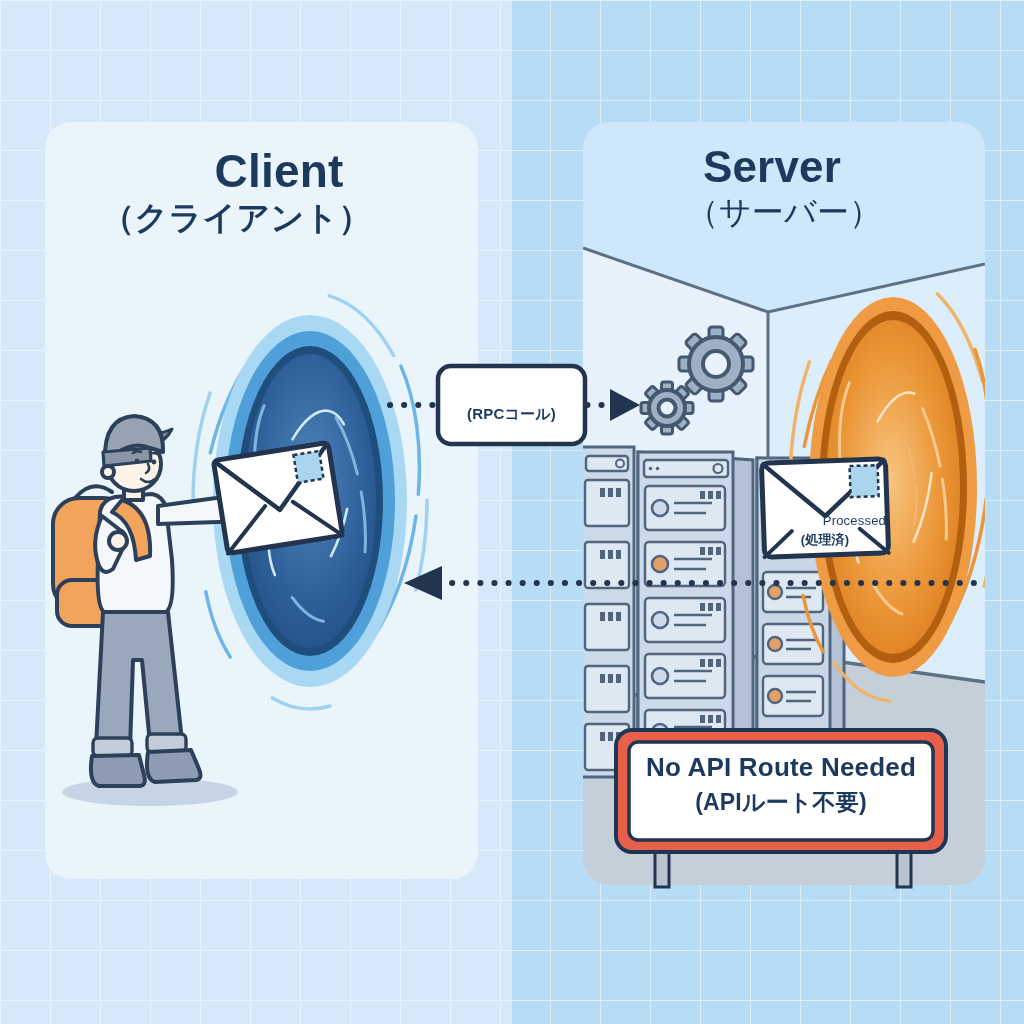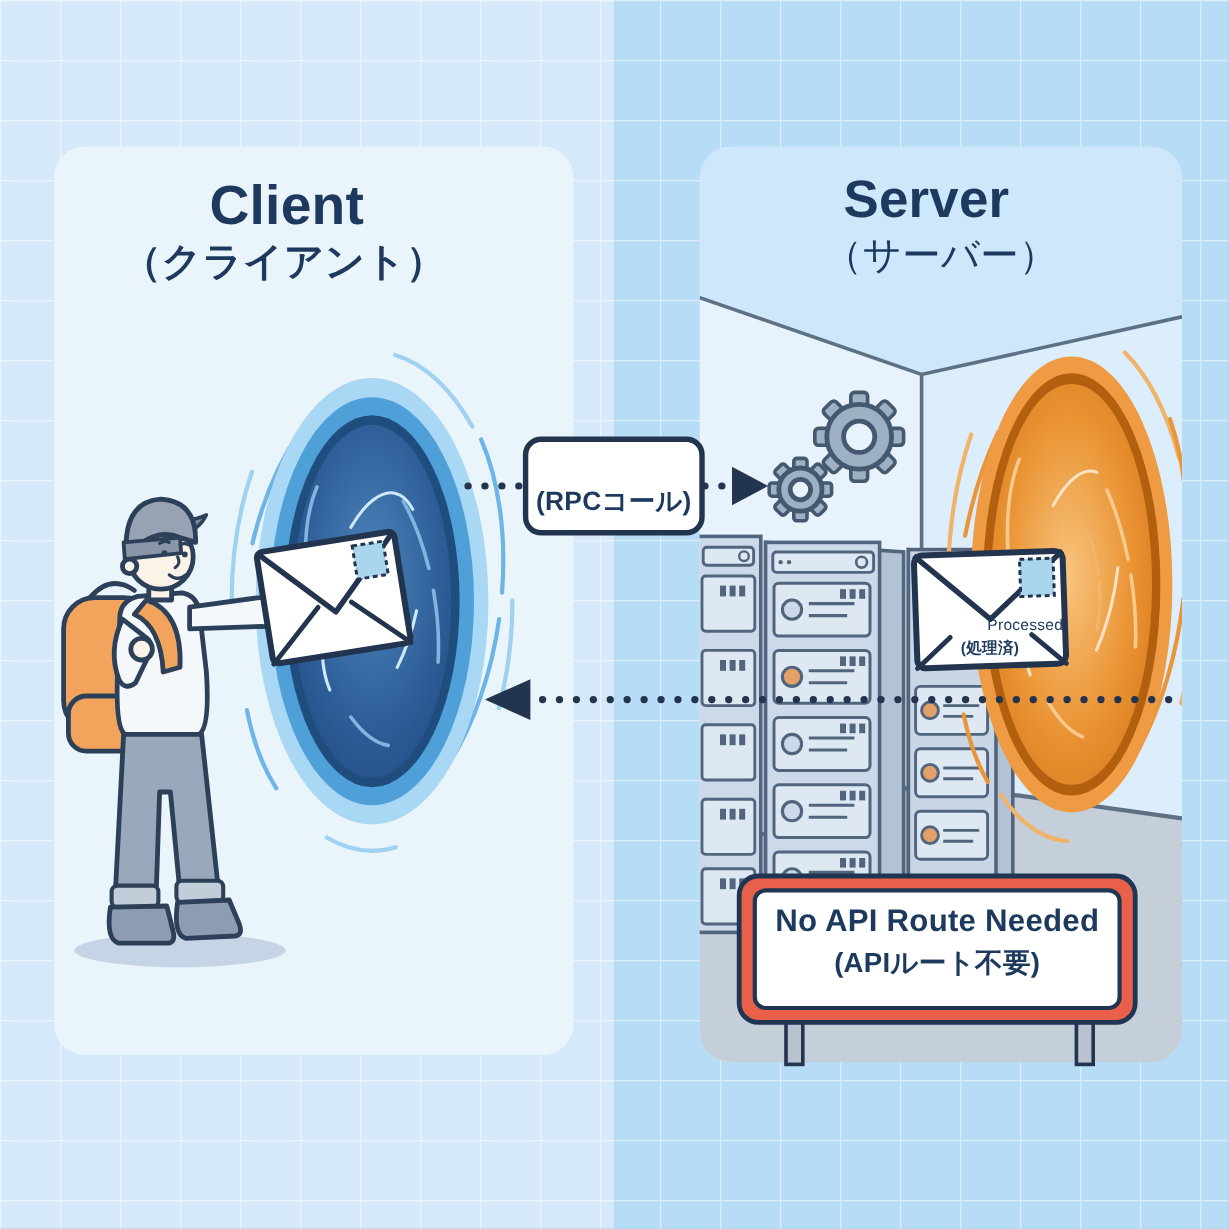--- a/index.html
+++ b/index.html
@@ -4,26 +4,26 @@
 <style>
   html,body{margin:0;padding:0;background:#9fc9e8;}
   #stage{
     position:relative;width:1024px;height:1024px;overflow:hidden;
     font-family:"Liberation Sans","DejaVu Sans",sans-serif;
     -webkit-font-smoothing:antialiased;
   }
   #scene{position:absolute;inset:0;}
   .txt{position:absolute;text-align:center;color:#1d3a5e;line-height:1.12;
        letter-spacing:0.2px;white-space:nowrap;}
-  .client-title   {left:45px;  top:146px; width:388px; font-size:46px; font-weight:800;}
+  .client-title   {left:45px;  top:146px; width:388px; font-size:46px; font-weight:800;padding-left:40px;}
   .client-subtitle{left:45px;  top:200px; width:383px; font-size:33px; font-weight:700;}
   .server-title   {left:571px; top:142px; width:402px; font-size:44px; font-weight:800;}
   .server-subtitle{left:583px; top:195px; width:402px; font-size:32px; font-weight:400;}
   .rpc-title      {left:438px; top:373px; width:147px; font-size:28px; font-weight:800;}
-  .rpc-subtitle   {left:438px; top:406px; width:147px; font-size:22px; font-weight:700;}
+  .rpc-subtitle   {left:438px; top:406px; width:147px; font-size:15px; font-weight:700;}
   .proc-title     {left:764px; top:514px; width:122px; font-size:13px; font-weight:400;text-align:right;}
   .proc-subtitle  {left:764px; top:533px; width:122px; font-size:13px; font-weight:700;}
   .sign-title     {left:630px; top:753px; width:302px; font-size:26px; font-weight:800;}
   .sign-subtitle  {left:630px; top:790px; width:302px; font-size:23px; font-weight:700;text-align:center;}
 </style>
 </head>
 <body>
 
 <div id="stage">
 <svg id="scene" viewBox="0 0 1024 1024">

